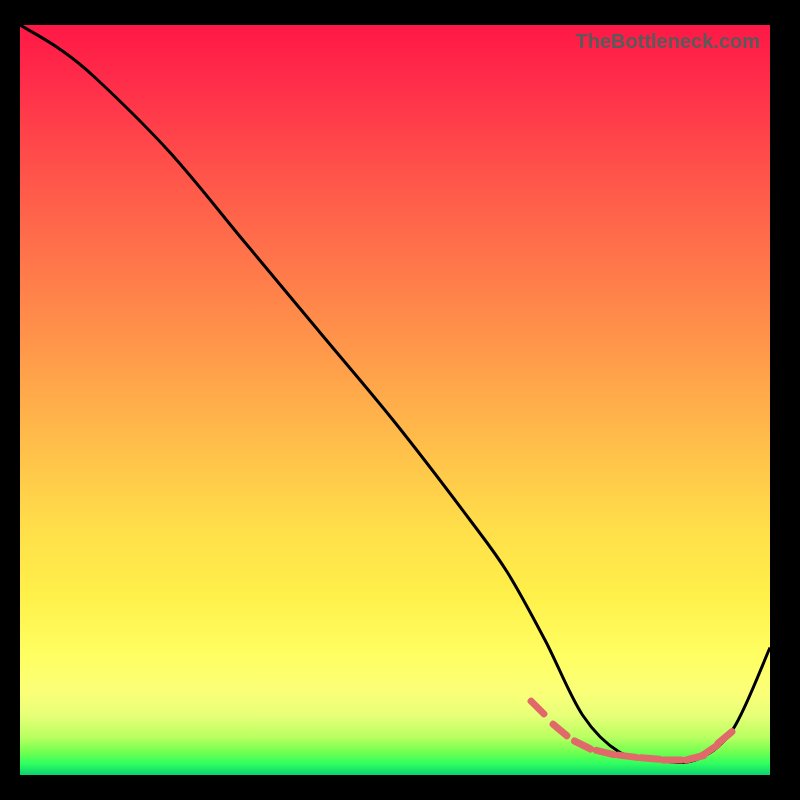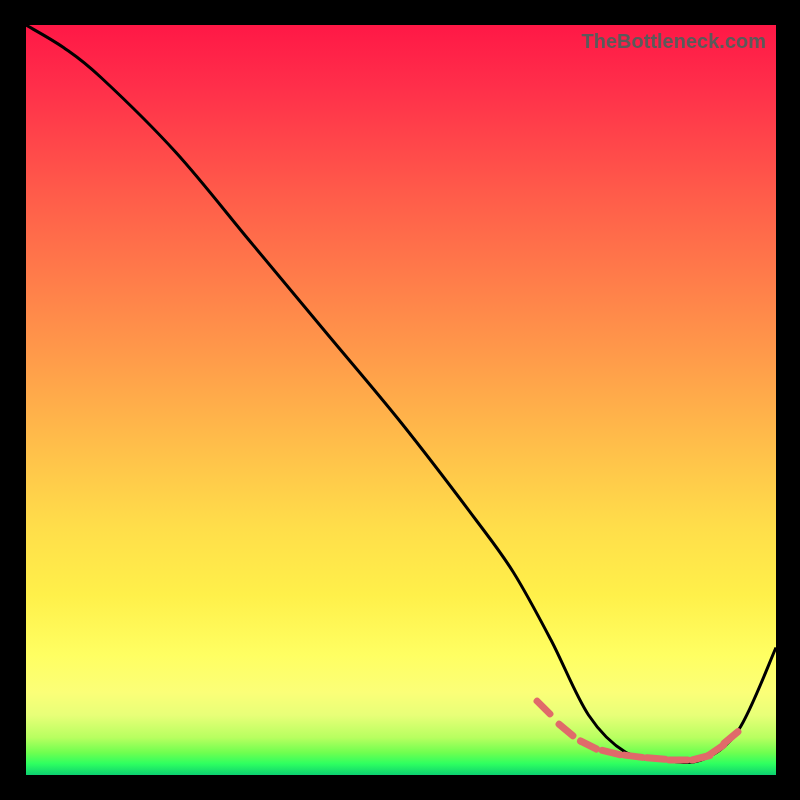--- a/index.html
+++ b/index.html
@@ -5,21 +5,21 @@
   html, body {
     margin: 0;
     padding: 0;
     width: 800px;
     height: 800px;
     background: #000000;
     overflow: hidden;
   }
   .chart-container {
     position: absolute;
-    left: 26px;
+    left: 20px;
     top: 25px;
     width: 750px;
     height: 596px;
   }
   .gradient-bg {
     position: absolute;
     left: 0;
     top: 0;
     width: 750px;
     height: 750px;

